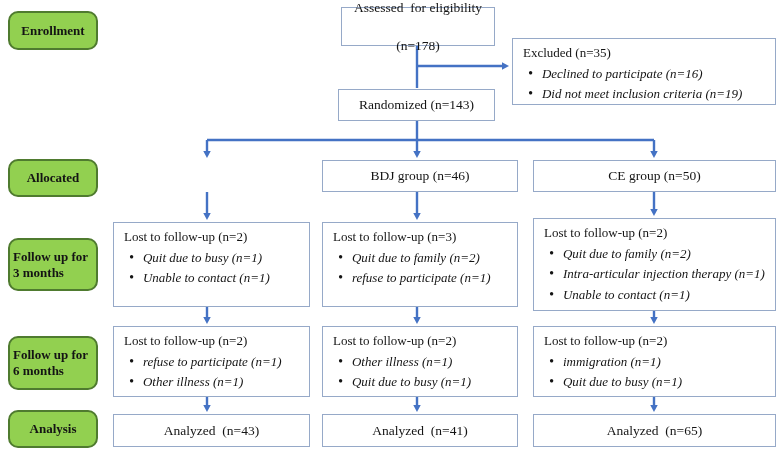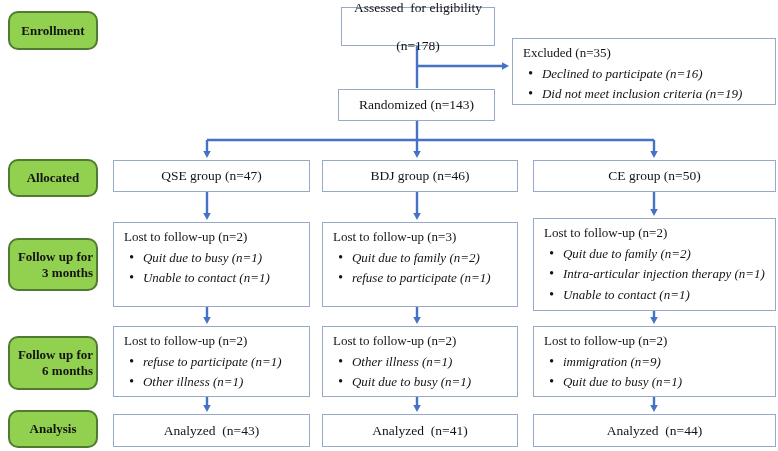--- a/index.html
+++ b/index.html
@@ -4,21 +4,21 @@
 <style>
   html,body{margin:0;padding:0;background:#fff;}
   .canvas{
     position:relative;width:778px;height:451px;background:#ffffff;
     font-family:"Liberation Serif",serif;color:#141414;overflow:hidden;
   }
   
   .stage{
     position:absolute;left:8px;width:90px;box-sizing:border-box;
     background:#92D050;border:2px solid #4F7B2F;border-radius:10px;
-    display:flex;align-items:center;justify-content:center;text-align:right;
+    display:flex;align-items:center;justify-content:center;text-align:left;
     font-weight:bold;font-size:13px;line-height:1.22;padding:2px 3px;
   }
   .st-enroll{top:11px;height:39px}
   .st-alloc{top:159px;height:38px}
   .st-f3{top:238px;height:53px}
   .st-f6{top:336px;height:54px}
   .st-analysis{top:410px;height:38px}
 
   
   .box{
@@ -105,23 +105,20 @@
       </div>
     <div class="bullet-item">
         <span>Did not meet inclusion criteria (n=19)</span>
       </div>
   </div>
 
   <div class="box center randomized">
     <div>Randomized (n=143)</div>
   </div>
 
-  <div class="box center col1 row-group">
-    <div>QSE group (n=47)</div>
-  </div>
   <div class="box center col2 row-group">
     <div>BDJ group (n=46)</div>
   </div>
   <div class="box center col3 row-group">
     <div>CE group (n=50)</div>
   </div>
 
   <div class="box list col1 row-f3">
     <div class="list-title">Lost to follow-up (n=2)</div>
     <div class="bullet-item">
@@ -167,30 +164,30 @@
     <div class="bullet-item">
         <span>Other illness (n=1)</span>
       </div>
     <div class="bullet-item">
         <span>Quit due to busy (n=1)</span>
       </div>
   </div>
   <div class="box list col3 row-f6">
     <div class="list-title">Lost to follow-up (n=2)</div>
     <div class="bullet-item">
-        <span>immigration (n=9)</span>
+        <span>immigration (n=1)</span>
       </div>
     <div class="bullet-item">
         <span>Quit due to busy (n=1)</span>
       </div>
   </div>
 
   <div class="box center col1 row-an">
     <div>Analyzed  (n=43)</div>
   </div>
   <div class="box center col2 row-an">
     <div>Analyzed  (n=41)</div>
   </div>
   <div class="box center col3 row-an">
-    <div>Analyzed  (n=44)</div>
+    <div>Analyzed  (n=65)</div>
   </div>
 
 </div>
 
 </body></html>

